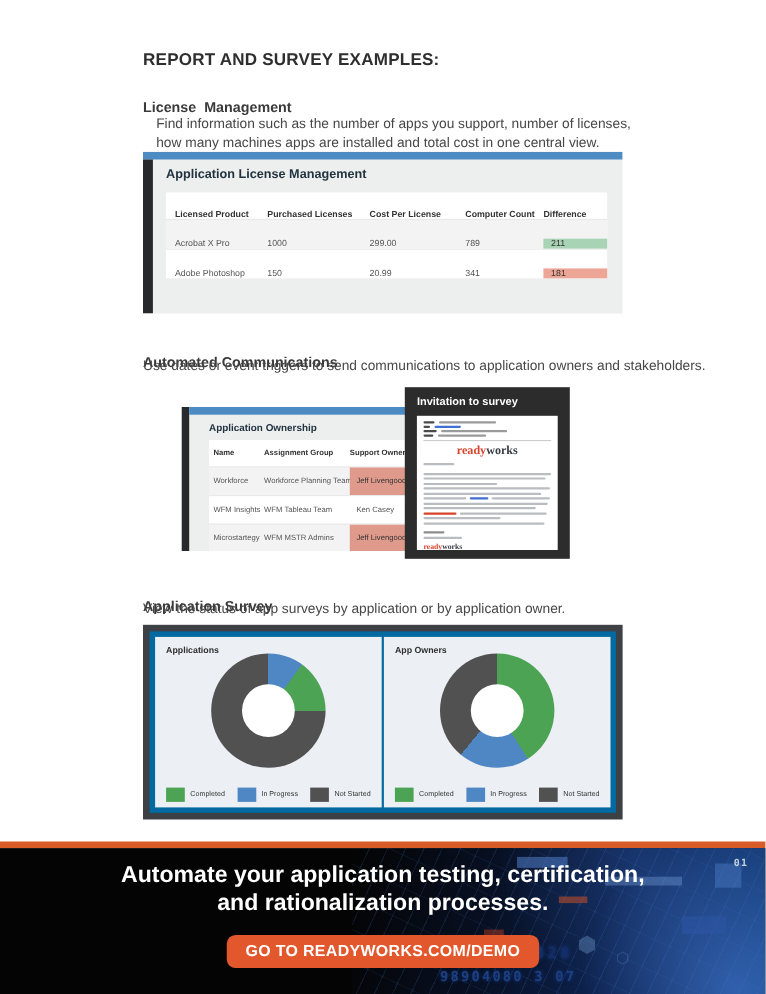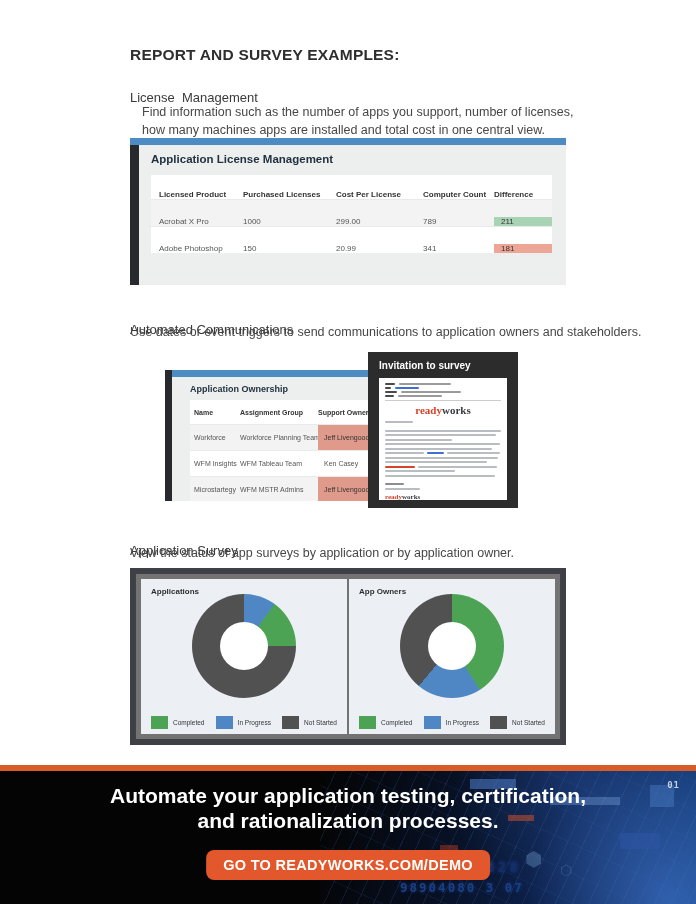--- a/index.html
+++ b/index.html
@@ -2,21 +2,21 @@
 <html><head>
 <meta charset="utf-8">
 <style>
   html,body{margin:0;padding:0;}
   body{width:696px;height:904px;position:relative;background:#ffffff;
        font-family:"Liberation Sans",sans-serif;overflow:hidden;}
 
   
   .page-title{position:absolute;left:130px;top:36px;font-size:15.5px;font-weight:bold;
               color:#2e2e2e;letter-spacing:.2px;}
-  .sec-heading{position:absolute;left:130px;font-size:13px;font-weight:normal;color:#3a3a3a;
+  .sec-heading{position:absolute;left:130px;font-size:13px;font-weight:bold;color:#3a3a3a;
                white-space:pre-wrap;}
   .sec-desc{position:absolute;left:130px;font-size:12.5px;color:#474747;line-height:1.42;}
 
   
   .shot{position:absolute;background:#edefef;overflow:hidden;}
   .shot-topbar{position:absolute;top:0;left:0;right:0;height:7px;background:#4d8cc3;}
   .shot-leftedge{position:absolute;top:7px;left:0;bottom:0;width:9px;background:#27292c;}
   .shot-title{position:absolute;font-weight:bold;color:#22333f;text-align:center;}
 
   
@@ -77,21 +77,21 @@
   .ln{height:2px;background:#b9bcc0;border-radius:1px;margin-bottom:2.5px;}
   .lnrow{display:flex;gap:3px;margin-bottom:2.5px;}
   .seg{height:2px;background:#b9bcc0;border-radius:1px;}
   .seg.blue{background:#3f6fd0;}
   .seg.orange{background:#d8432b;}
   .gap{height:4px;}
 
   
   .charts-panel{position:absolute;left:130px;top:568px;width:436px;height:177px;
                 background:#3d4044;padding:6px;box-sizing:border-box;}
-  .charts-inner{background:#737373;width:100%;height:100%;box-sizing:border-box;
+  .charts-inner{background:#0369a1;width:100%;height:100%;box-sizing:border-box;
                 padding:5px;display:flex;gap:2px;}
   .chart-card{flex:1;background:#ecf0f5;position:relative;}
   .chart-title{position:absolute;left:10px;top:8px;font-size:8px;font-weight:bold;color:#2f2f2f;}
   .donut{position:absolute;top:15px;left:50%;transform:translateX(-50%);
          width:104px;height:104px;border-radius:50%;}
   .donut::after{content:"";position:absolute;inset:28px;border-radius:50%;background:#fff;}
   .chart-legend{position:absolute;left:10px;right:10px;bottom:5px;display:flex;
                 justify-content:space-between;}
   .legend-item{display:flex;align-items:center;gap:5px;}
   .legend-swatch{width:17px;height:13px;display:inline-block;}

